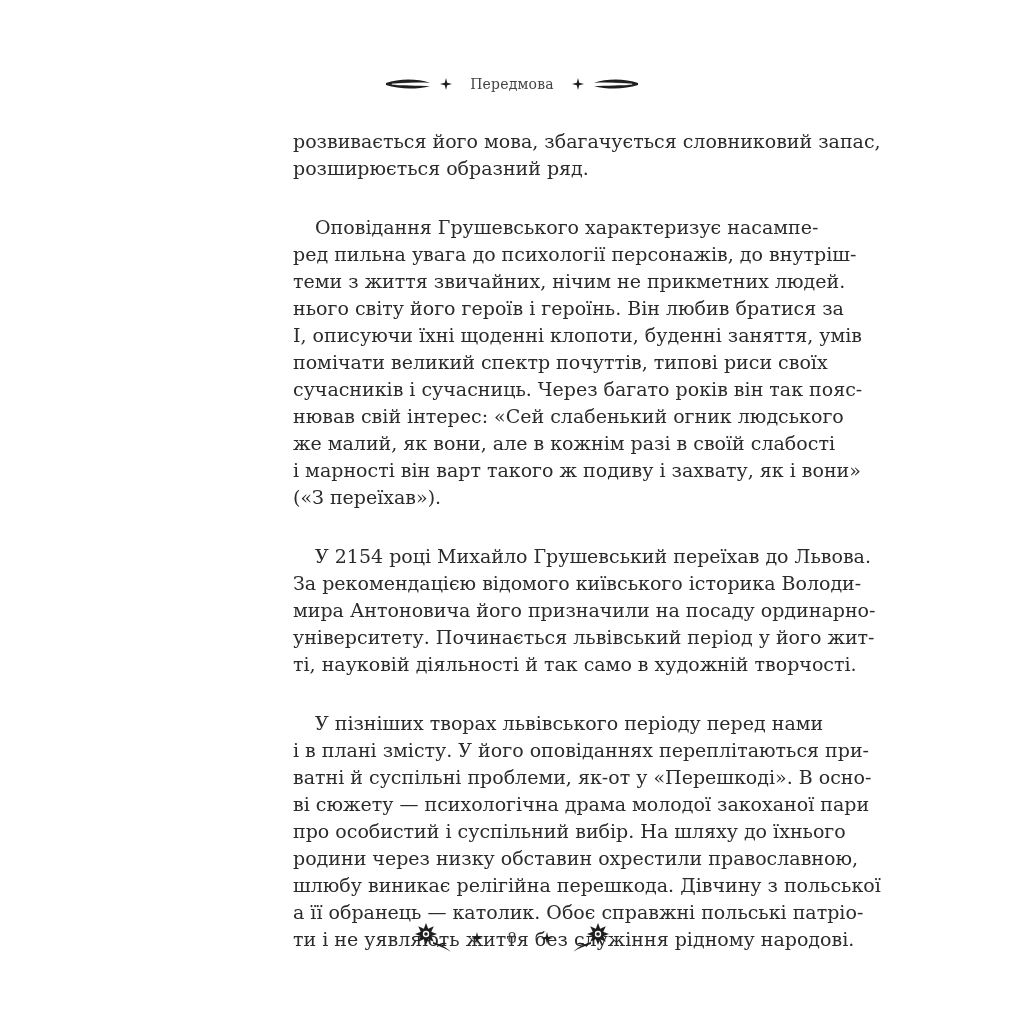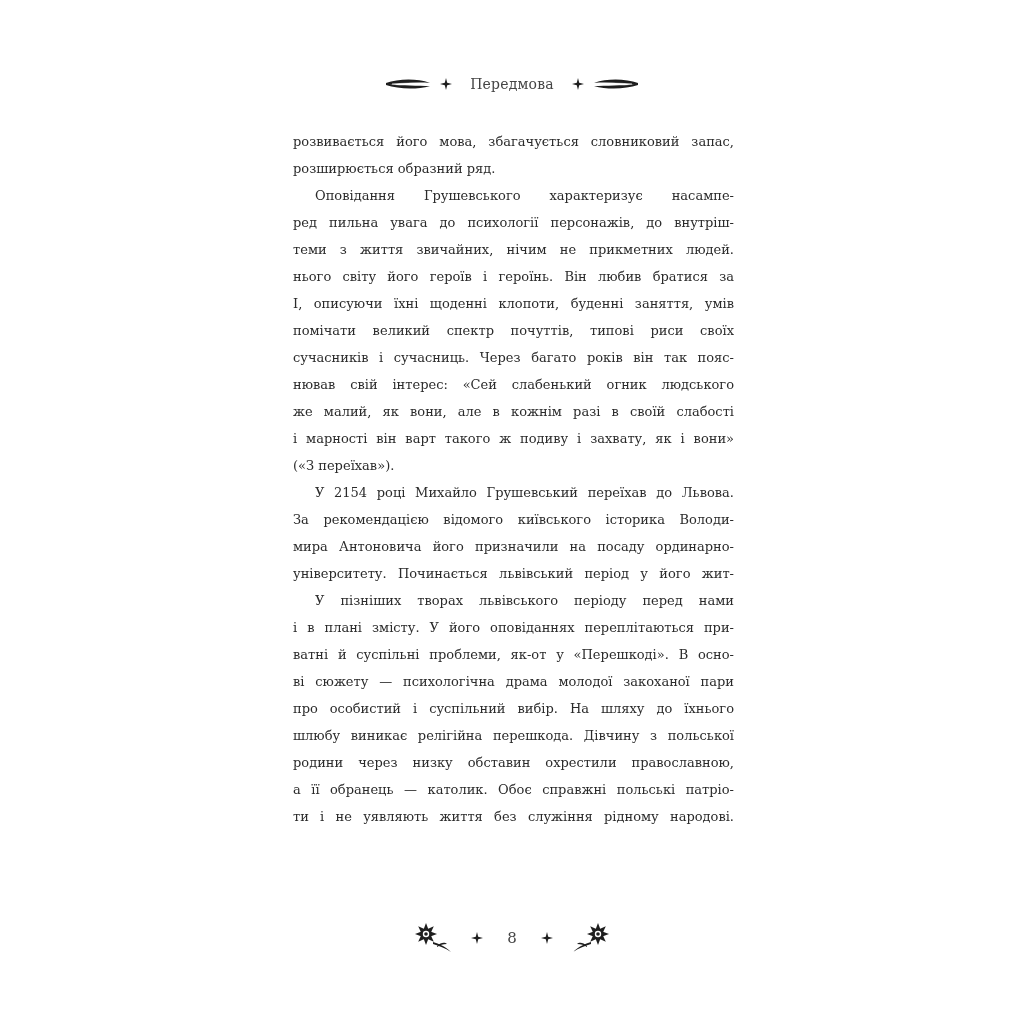--- a/index.html
+++ b/index.html
@@ -11,26 +11,26 @@
     color: #3a3a3a;
   }
   .running-head .title {
     font-family: "DejaVu Serif", serif; font-size: 14px; color: #444; letter-spacing: 0.2px;
     margin: 0 10px;
   }
   .star { display: inline-block; width: 12px; height: 12px; }
   .leaf { display: inline-block; width: 48px; height: 14px; }
   .body-text {
     position: absolute; left: 293px; top: 128px; width: 441px;
-    font-family: "DejaVu Serif", serif; font-size: 13px; line-height: 27px;
+    font-family: "DejaVu Serif", serif; font-size: 19px; line-height: 27px;
     color: #2b2b2b;
   }
   .line { display: block; white-space: nowrap; text-align: justify; text-align-last: justify; height: 27px; }
   .line.last { text-align-last: left; }
-  .line.indent { padding-left: 22px; }
+  .line.indent { padding-left: 22px; margin-top: 32px; }
   .footer {
     position: absolute; top: 922px; left: 0; width: 1024px;
     display: flex; justify-content: center; align-items: center; gap: 14px;
   }
   .footer .page-number {
     font-family: "DejaVu Serif", serif; font-size: 15px; color: #444; margin: 0 10px;
   }
   .flower { display: inline-block; width: 44px; height: 32px; }
 </style>
 </head>
@@ -67,27 +67,28 @@
       <span class="line">помічати великий спектр почуттів, типові риси своїх</span>
       <span class="line">сучасників і сучасниць. Через багато років він так пояс-</span>
       <span class="line">нював свій інтерес: «Сей слабенький огник людського</span>
       <span class="line">же малий, як вони, але в кожнім разі в своїй слабості</span>
       <span class="line">і марності він варт такого ж подиву і захвату, як і вони»</span>
       <span class="line last">(«З переїхав»).</span>
       <span class="line indent">У 2154 році Михайло Грушевський переїхав до Львова.</span>
       <span class="line">За рекомендацією відомого київського історика Володи-</span>
       <span class="line">мира Антоновича його призначили на посаду ординарно-</span>
       <span class="line">університету. Починається львівський період у його жит-</span>
+      <span class="line last">ті, науковій діяльності й так само в художній творчості.</span>
       <span class="line indent">У пізніших творах львівського періоду перед нами</span>
       <span class="line">і в плані змісту. У його оповіданнях переплітаються при-</span>
       <span class="line">ватні й суспільні проблеми, як-от у «Перешкоді». В осно-</span>
       <span class="line">ві сюжету — психологічна драма молодої закоханої пари</span>
       <span class="line">про особистий і суспільний вибір. На шляху до їхнього</span>
+      <span class="line">родини через низку обставин охрестили православною,</span>
       <span class="line">шлюбу виникає релігійна перешкода. Дівчину з польської</span>
-      <span class="line">родини через низку обставин охрестили православною,</span>
       <span class="line">а її обранець — католик. Обоє справжні польські патріо-</span>
       <span class="line">ти і не уявляють життя без служіння рідному народові.</span>
     </div>
 
   <div class="footer">
     <svg class="flower" viewBox="0 0 44 32">
       <g transform="translate(13,12)">
         <g fill="#1e1e1e">
           <path d="M0 -11 L3 -3 L0 0 L-3 -3 Z"></path>
           <path d="M0 -11 L3 -3 L0 0 L-3 -3 Z" transform="rotate(45)"></path>

